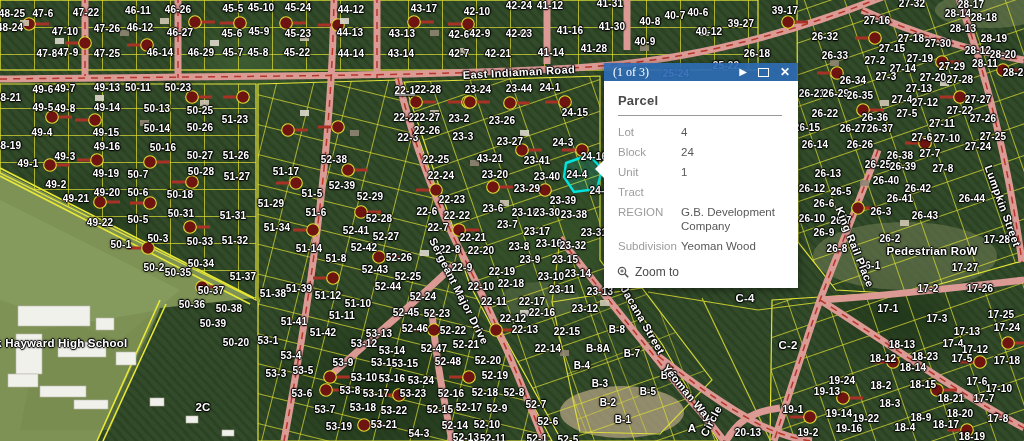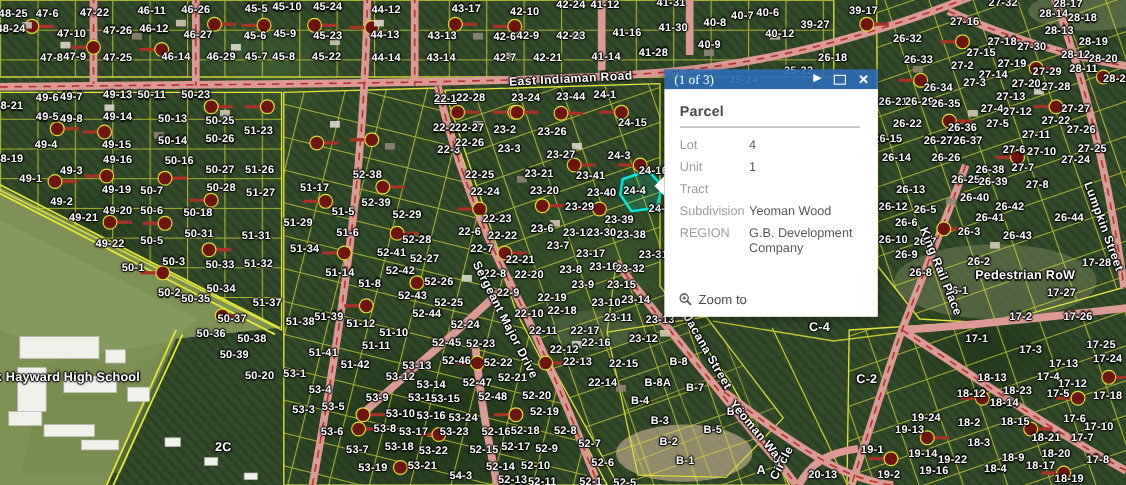--- a/index.html
+++ b/index.html
@@ -522,21 +522,21 @@
       <div class="ll" style="left: 427px; top: 117px;">22-27</div>
       <div class="ll" style="left: 459px; top: 118px;">23-2</div>
       <div class="ll" style="left: 502px; top: 120px;">23-26</div>
       <div class="ll" style="left: 575px; top: 112px;">24-15</div>
       <div class="ll" style="left: 408px; top: 137px;">22-3</div>
       <div class="ll" style="left: 427px; top: 130px;">22-26</div>
       <div class="ll" style="left: 463px; top: 136px;">23-3</div>
       <div class="ll" style="left: 510px; top: 141px;">23-27</div>
       <div class="ll" style="left: 563px; top: 142px;">24-3</div>
       <div class="ll" style="left: 436px; top: 159px;">22-25</div>
-      <div class="ll" style="left: 490px; top: 158px;">23-21</div>
+      <div class="ll" style="left: 490px; top: 158px;">43-21</div>
       <div class="ll" style="left: 537px; top: 160px;">23-41</div>
       <div class="ll" style="left: 594px; top: 156px;">24-16</div>
       <div class="ll" style="left: 441px; top: 175px;">22-24</div>
       <div class="ll" style="left: 495px; top: 174px;">23-20</div>
       <div class="ll" style="left: 547px; top: 176px;">23-40</div>
       <div class="ll" style="left: 577px; top: 174px;">24-4</div>
       <div class="ll" style="left: 452px; top: 199px;">22-23</div>
       <div class="ll" style="left: 527px; top: 188px;">23-29</div>
       <div class="ll" style="left: 600px; top: 190px;">24-5</div>
       <div class="ll" style="left: 563px; top: 200px;">23-39</div>
@@ -620,21 +620,21 @@
       <div class="ll" style="left: 405px; top: 363px;">53-15</div>
       <div class="ll" style="left: 495px; top: 375px;">52-19</div>
       <div class="ll" style="left: 364px; top: 377px;">53-10</div>
       <div class="ll" style="left: 392px; top: 378px;">53-16</div>
       <div class="ll" style="left: 421px; top: 380px;">53-24</div>
       <div class="ll" style="left: 302px; top: 393px;">53-6</div>
       <div class="ll" style="left: 350px; top: 390px;">53-8</div>
       <div class="ll" style="left: 376px; top: 393px;">53-17</div>
       <div class="ll" style="left: 413px; top: 393px;">53-23</div>
       <div class="ll" style="left: 451px; top: 393px;">52-16</div>
-      <div class="ll" style="left: 468px; top: 392px; padding-left: 19px;">52-18</div>
+      <div class="ll" style="left: 485px; top: 392px;">52-18</div>
       <div class="ll" style="left: 514px; top: 392px;">52-8</div>
       <div class="ll" style="left: 325px; top: 409px;">53-7</div>
       <div class="ll" style="left: 363px; top: 407px;">53-18</div>
       <div class="ll" style="left: 394px; top: 410px;">53-22</div>
       <div class="ll" style="left: 440px; top: 409px;">52-15</div>
       <div class="ll" style="left: 469px; top: 407px;">52-17</div>
       <div class="ll" style="left: 497px; top: 408px;">52-9</div>
       <div class="ll" style="left: 536px; top: 404px;">52-7</div>
       <div class="ll" style="left: 339px; top: 426px;">53-19</div>
       <div class="ll" style="left: 384px; top: 424px;">53-21</div>
@@ -680,34 +680,38 @@
     </div>
     <div id="popup-body">
       <div id="popup-title">Parcel</div>
       <hr id="popup-hr">
       <div id="popup-fields">
           <div class="prow">
             <div class="plabel">Lot</div>
             <div class="pvalue">4</div>
           </div>
           <div class="prow">
+            <div class="plabel">Block</div>
+            <div class="pvalue">24</div>
+          </div>
+          <div class="prow">
             <div class="plabel">Unit</div>
             <div class="pvalue">1</div>
           </div>
           <div class="prow">
             <div class="plabel">Tract</div>
             <div class="pvalue"></div>
           </div>
           <div class="prow">
+            <div class="plabel">REGION</div>
+            <div class="pvalue">G.B. Development Company</div>
+          </div>
+          <div class="prow">
             <div class="plabel">Subdivision</div>
             <div class="pvalue">Yeoman Wood</div>
-          </div>
-          <div class="prow">
-            <div class="plabel">REGION</div>
-            <div class="pvalue">G.B. Development Company</div>
           </div>
         </div>
       <div id="zoomto">
         <svg width="13" height="13" viewBox="0 0 13 13">
           <circle cx="5" cy="5" r="3.7" fill="none" stroke="#555" stroke-width="1.2"></circle>
           <path d="M5 3.4v3.2M3.4 5h3.2" stroke="#555" stroke-width="1"></path>
           <path d="M7.8 7.8L11.2 11.2" stroke="#555" stroke-width="1.6"></path>
         </svg>
         <span>Zoom to</span>
       </div>

